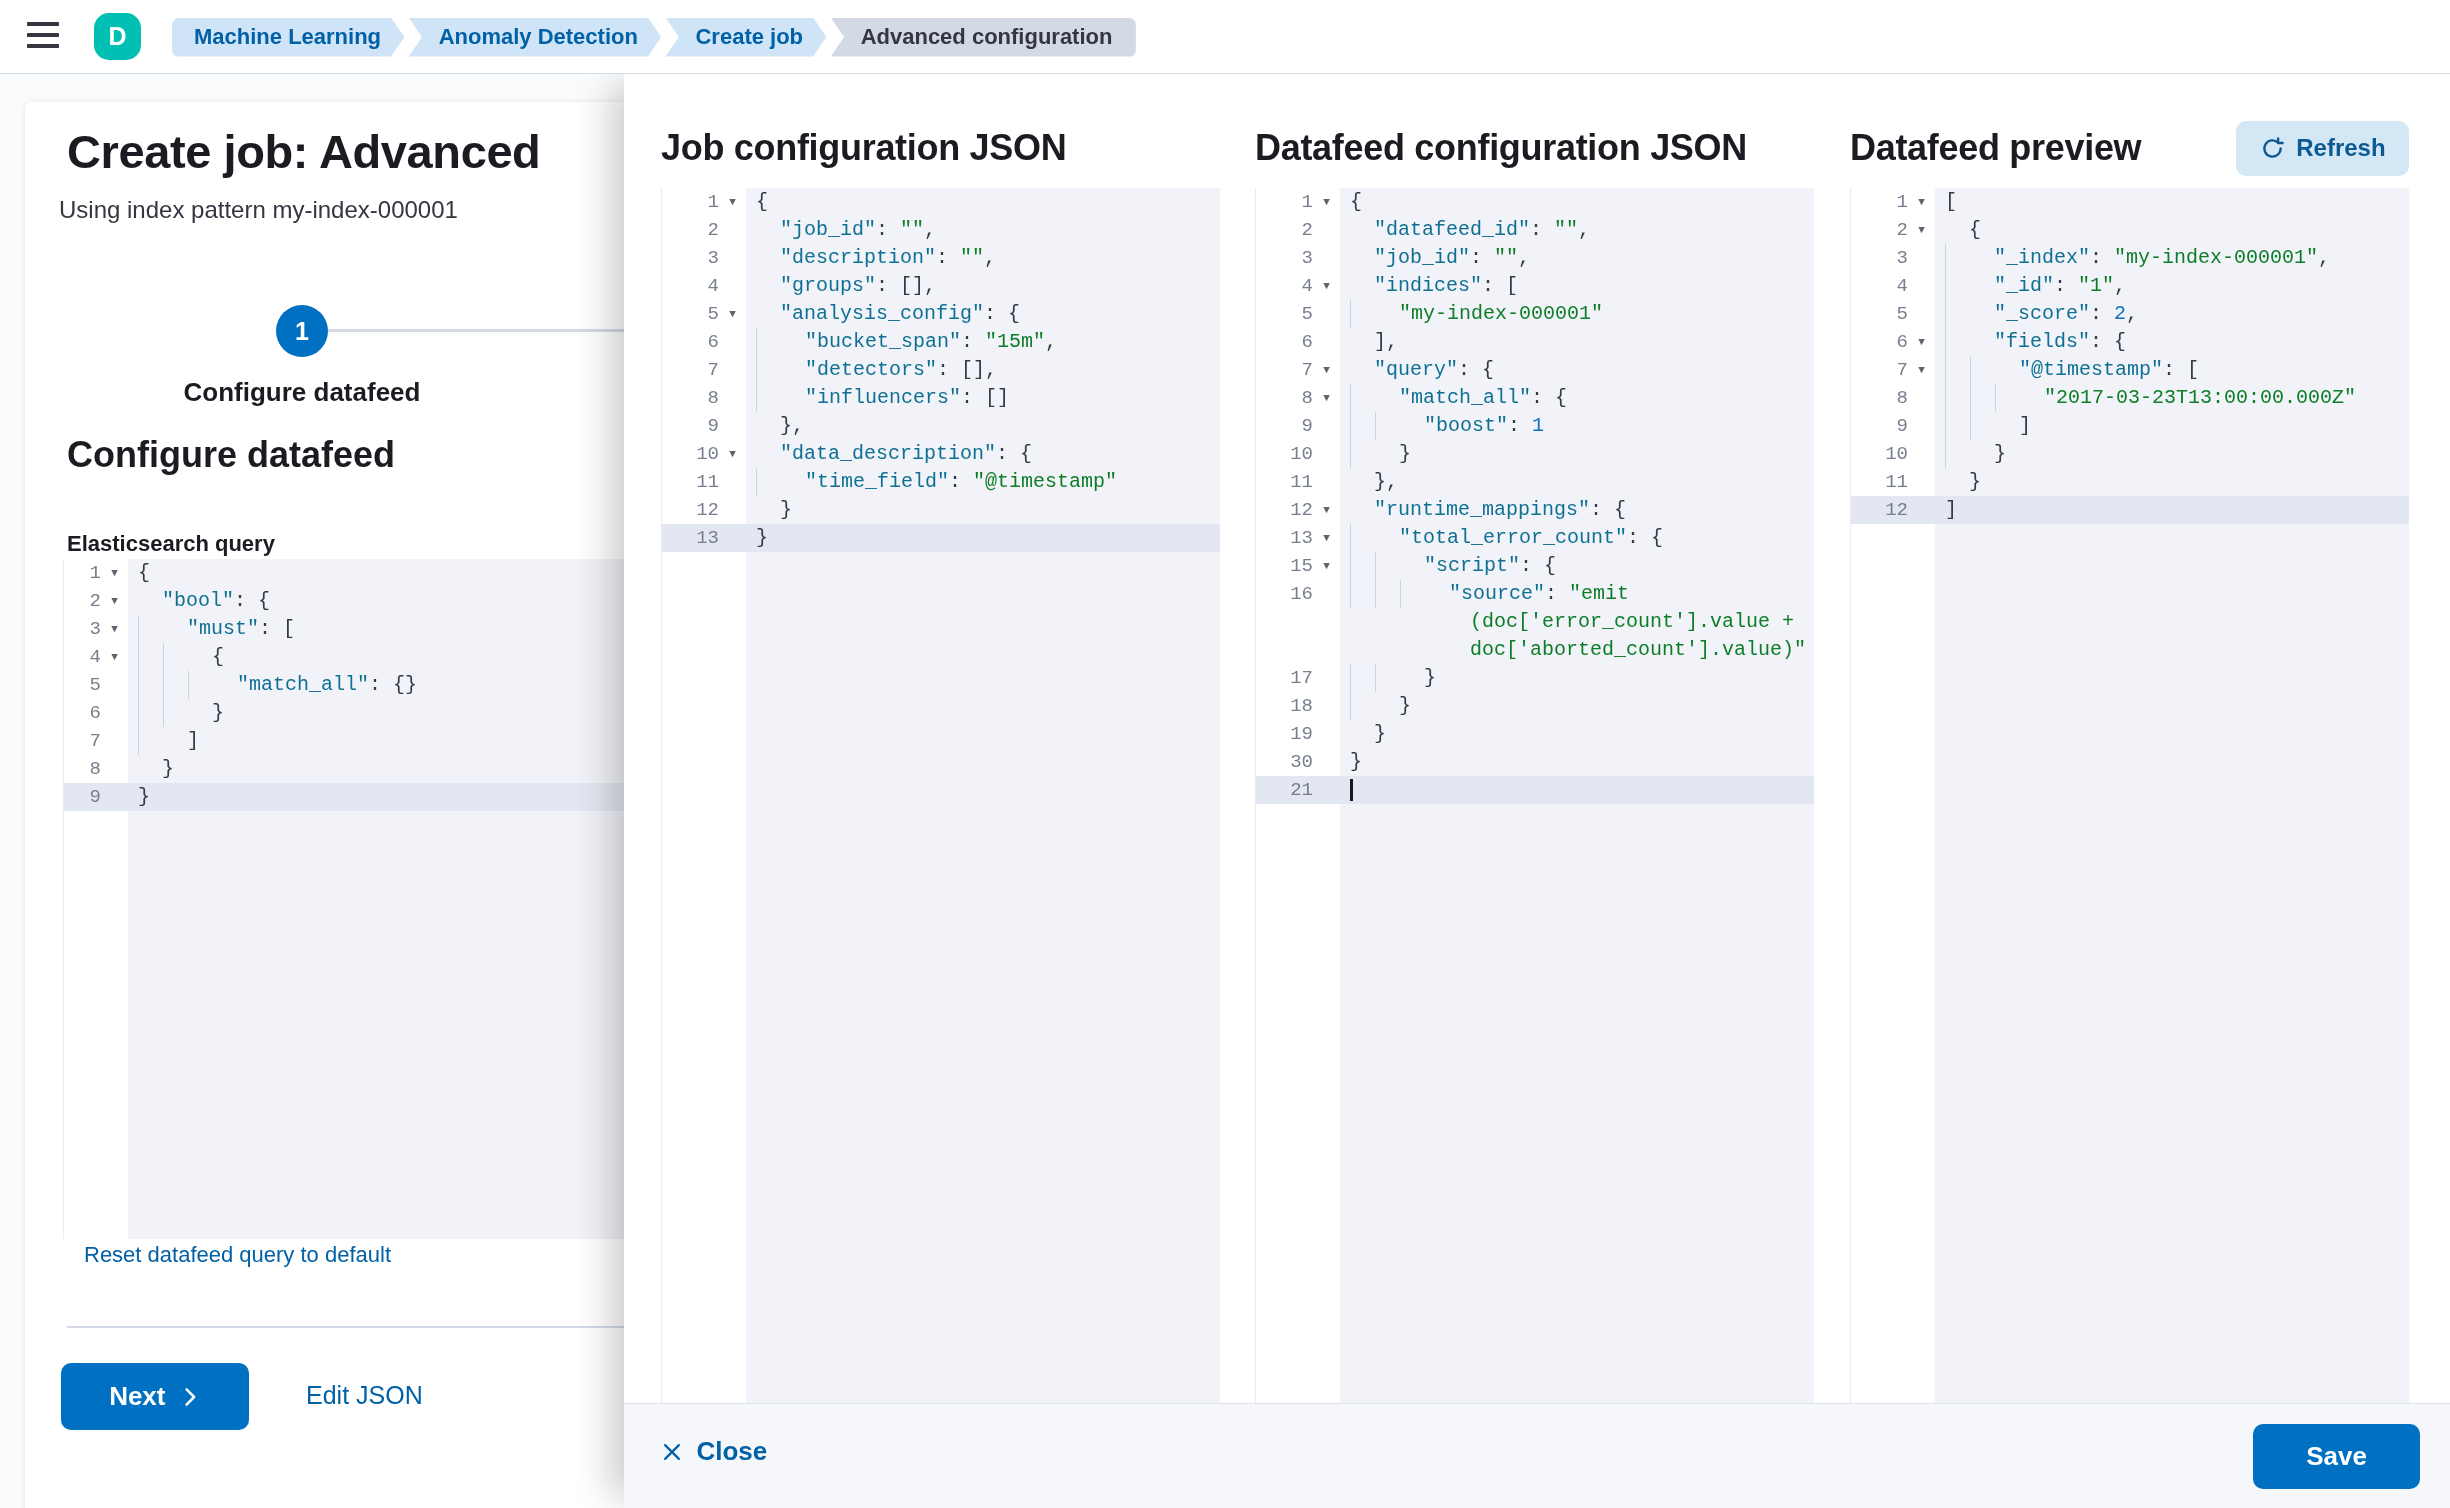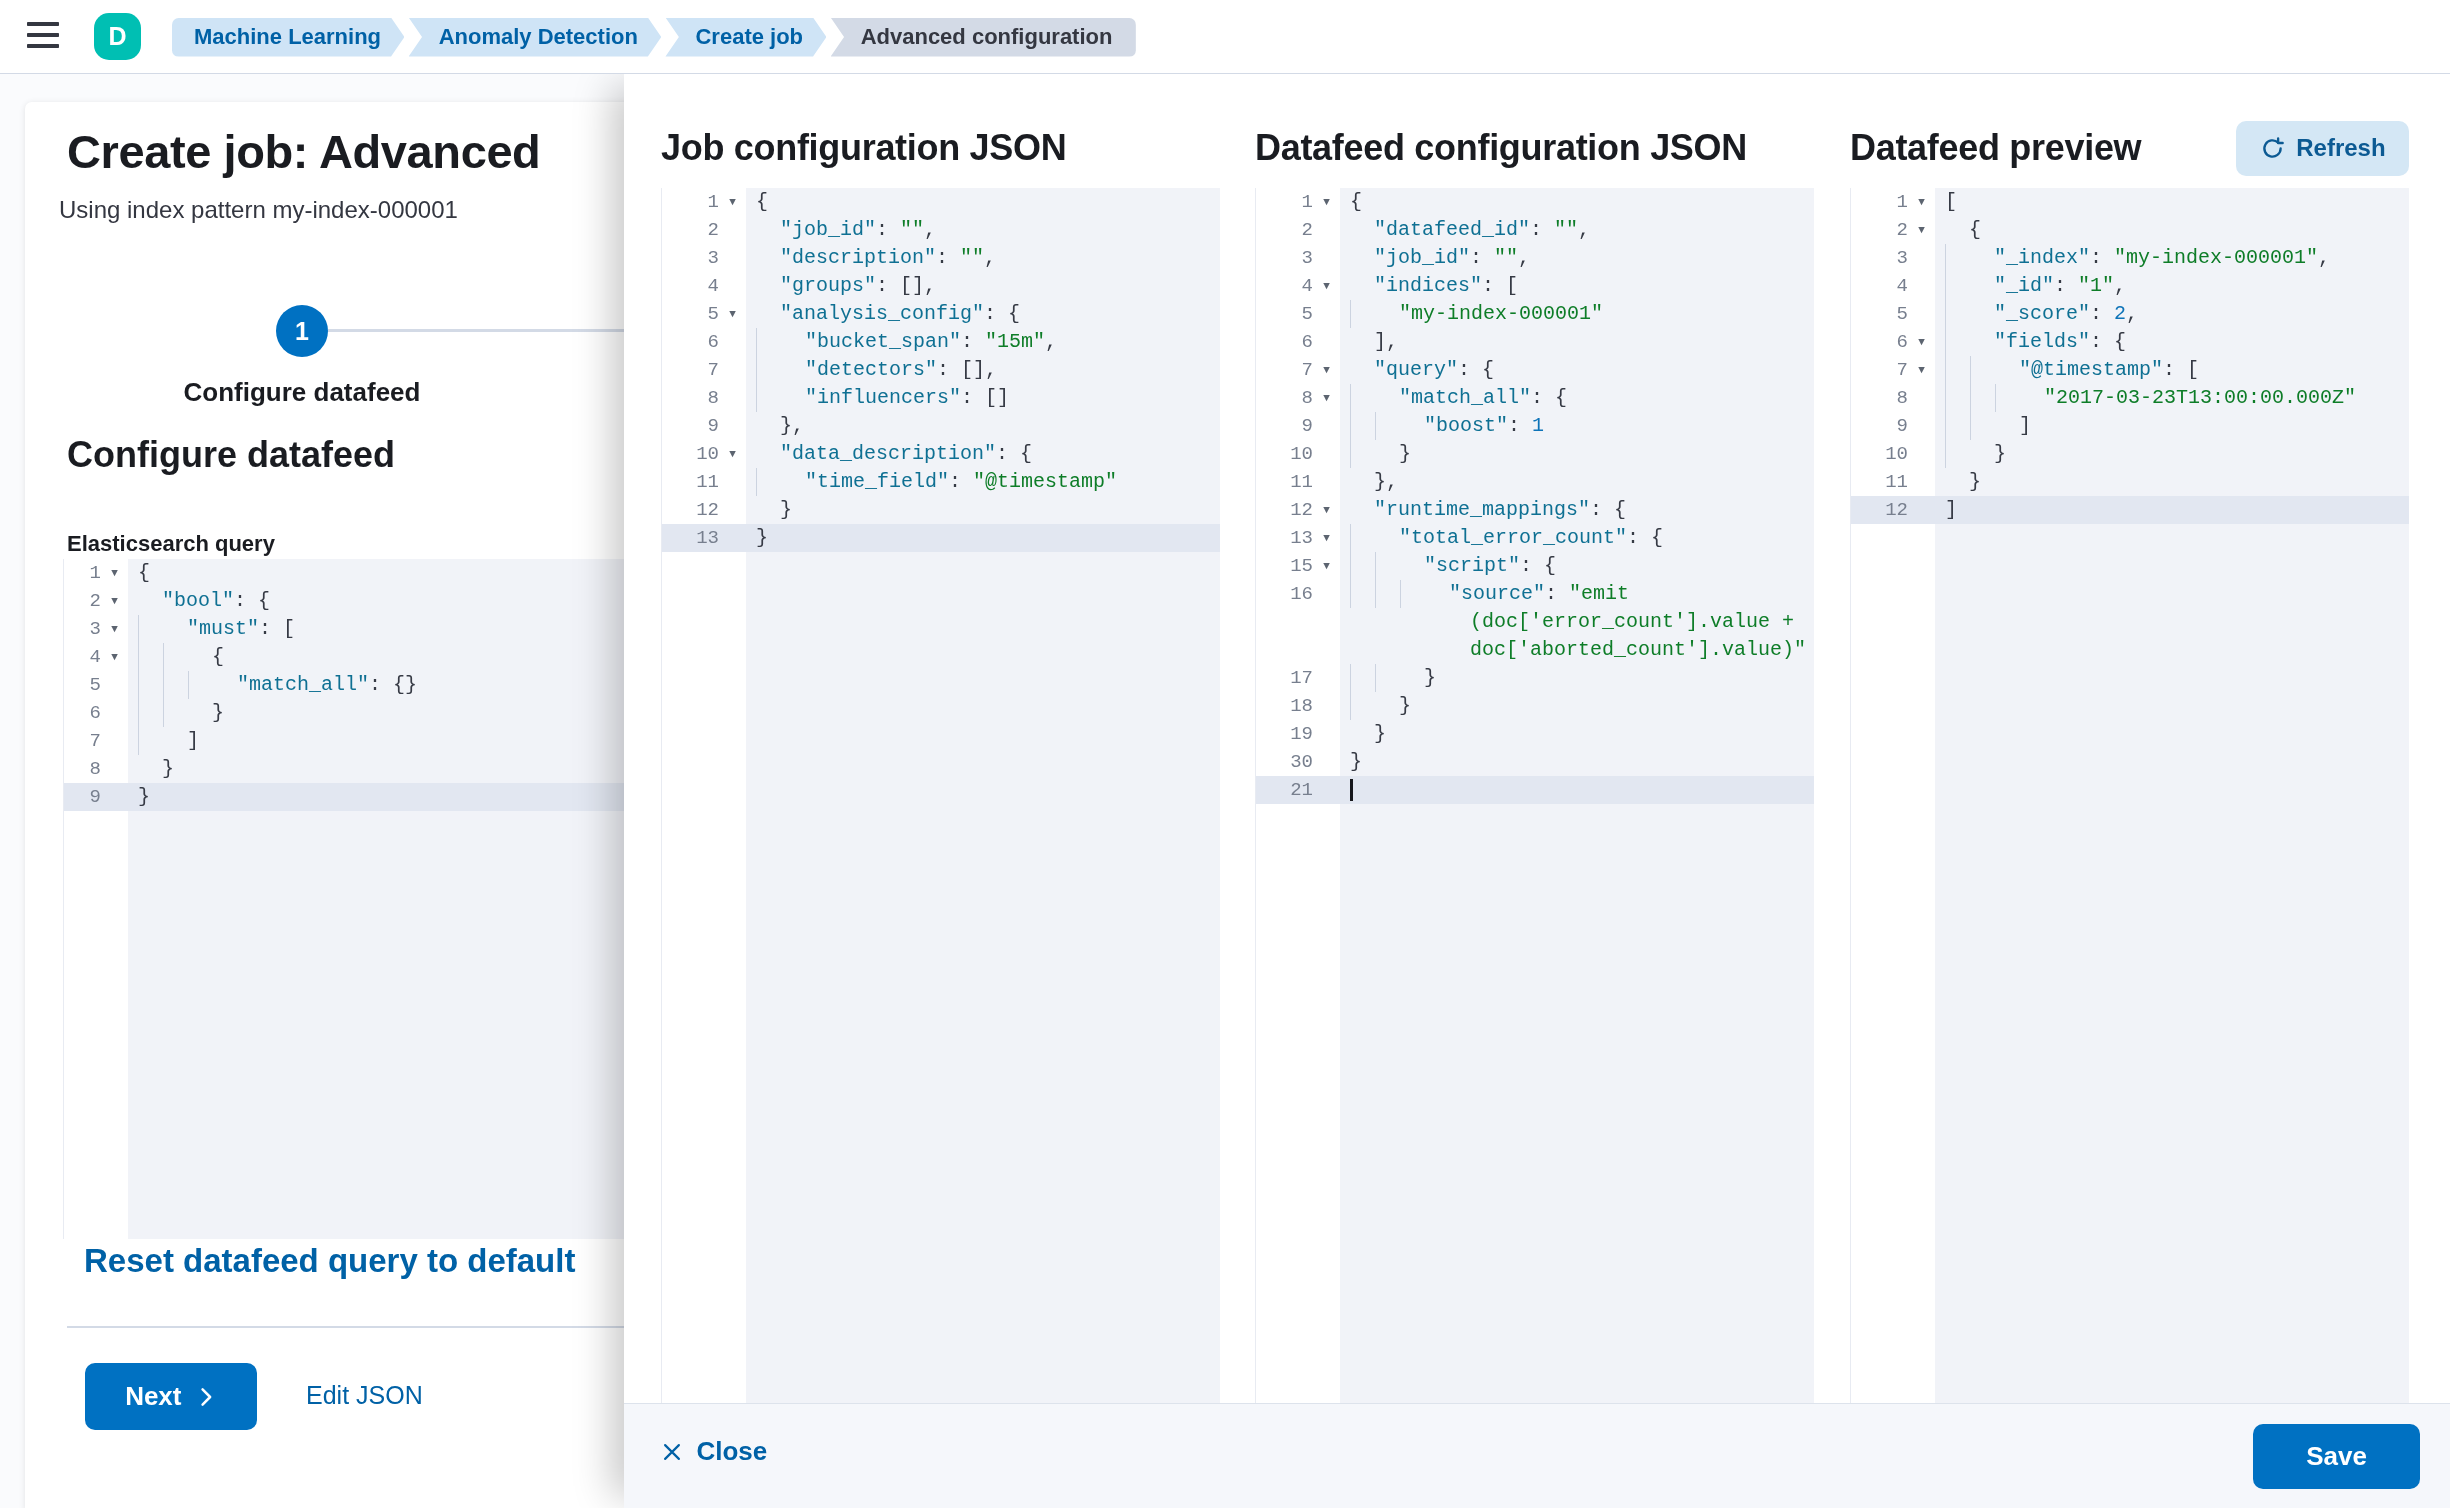--- a/index.html
+++ b/index.html
@@ -32,23 +32,23 @@
   #card{position:absolute;left:25px;top:102px;right:0;bottom:0;background:#fff;border-radius:6.7px 0 0 0;
     box-shadow:0 1.7px 6.7px rgba(0,0,0,.10);}
   #page-title{position:absolute;left:42px;top:22px;font-size:47px;font-weight:700;color:var(--text);letter-spacing:-0.4px;}
   #page-subtitle{position:absolute;left:34px;top:94px;font-size:24px;color:var(--subtext);}
   #step-circle{position:absolute;left:251px;top:203px;width:52px;height:52px;border-radius:50%;background:var(--primary);
     color:#fff;font-size:25px;font-weight:600;display:flex;align-items:center;justify-content:center;}
   #step-line{position:absolute;left:303px;top:227px;width:435px;height:2.5px;background:var(--border);}
   #step-label{position:absolute;left:143px;top:275px;width:268px;text-align:center;font-size:26px;font-weight:700;color:var(--text);}
   #section-heading{position:absolute;left:42px;top:332px;font-size:36px;font-weight:700;color:var(--text);}
   #query-label{position:absolute;left:42px;top:429px;font-size:22px;font-weight:700;color:var(--text);}
-  #reset-link{position:absolute;left:59px;top:1140px;font-size:33px;font-weight:700;color:var(--link);cursor:pointer;}
+  #reset-link{position:absolute;left:59px;top:1140px;font-size:22px;font-weight:400;color:var(--link);cursor:pointer;}
   #card-divider{position:absolute;left:42px;top:1224px;width:557px;height:1.7px;background:var(--border);}
-  #next-btn{position:absolute;left:60px;top:1261px;width:172px;height:67px;border-radius:10px;background:var(--primary);
+  #next-btn{position:absolute;left:36px;top:1261px;width:188px;height:67px;border-radius:10px;background:var(--primary);
     color:#fff;font-size:26px;font-weight:600;display:flex;align-items:center;justify-content:center;gap:13.4px;cursor:pointer;border:none;}
   #edit-json-link{position:absolute;left:281px;top:1279px;font-size:25px;font-weight:400;color:var(--link);cursor:pointer;}
 
   
   #flyout{position:absolute;left:624px;top:74px;width:1826px;bottom:0;background:#fff;z-index:30;
     box-shadow:-23.4px 0 37px -11.7px rgba(0,0,0,.22);}
   .fly-col{position:absolute;top:44px;width:559px;}
   #col-job{left:37px;} #col-datafeed{left:631px;} #col-preview{left:1226px;}
   .col-header{display:flex;align-items:center;justify-content:space-between;height:60px;margin-bottom:10px;}
   .col-title{font-size:36px;font-weight:700;color:var(--text);letter-spacing:-0.3px;white-space:nowrap;}

